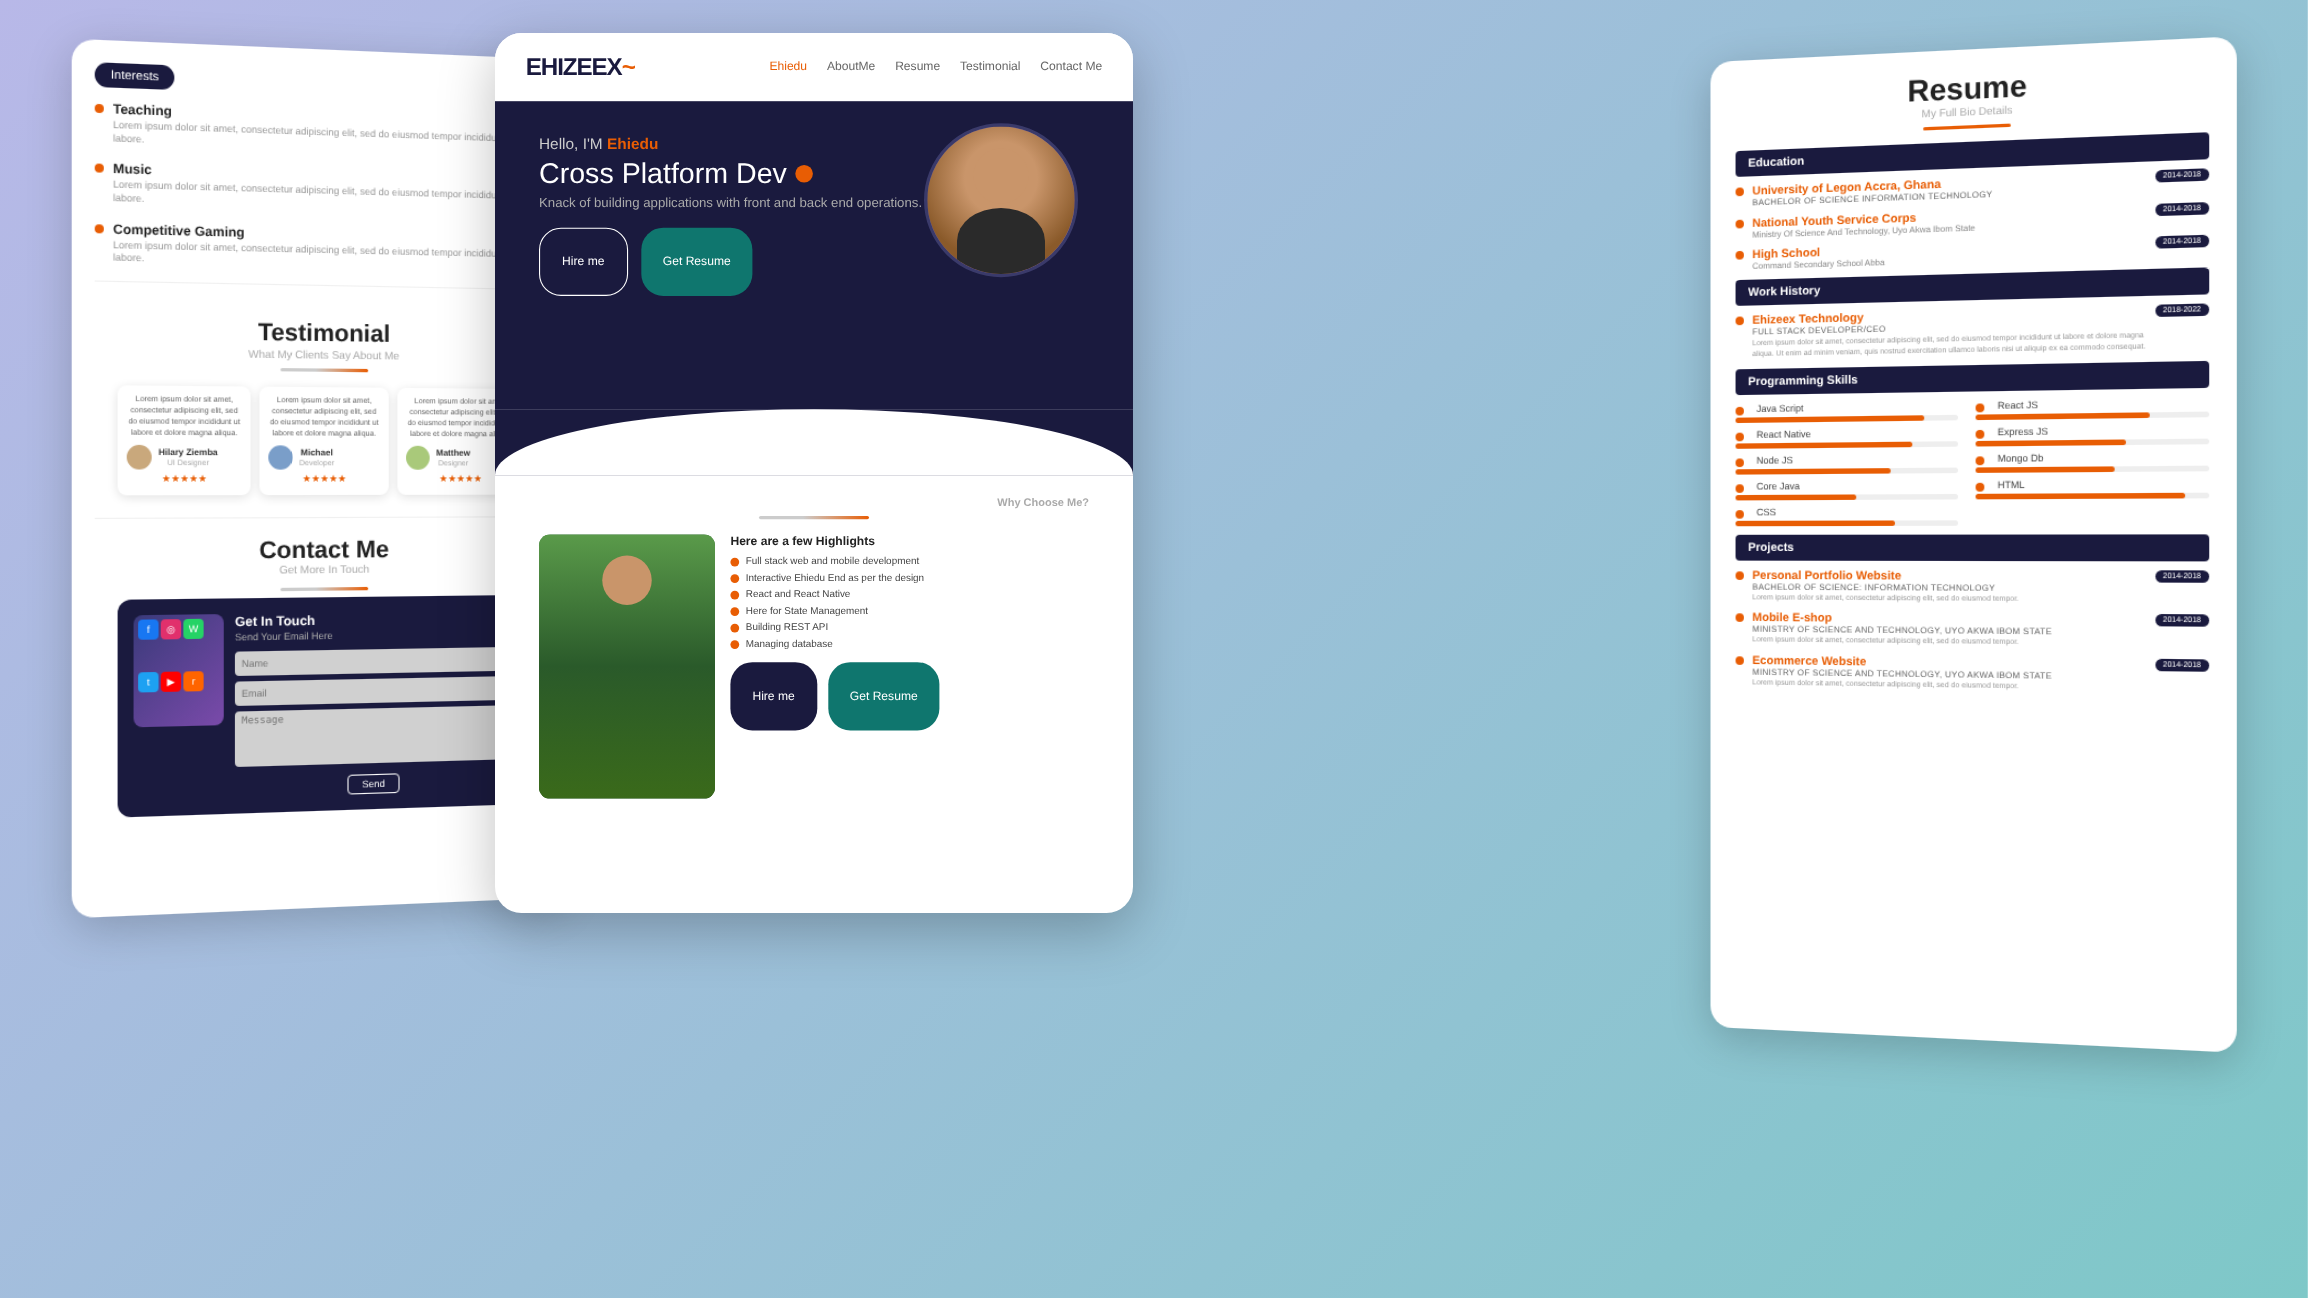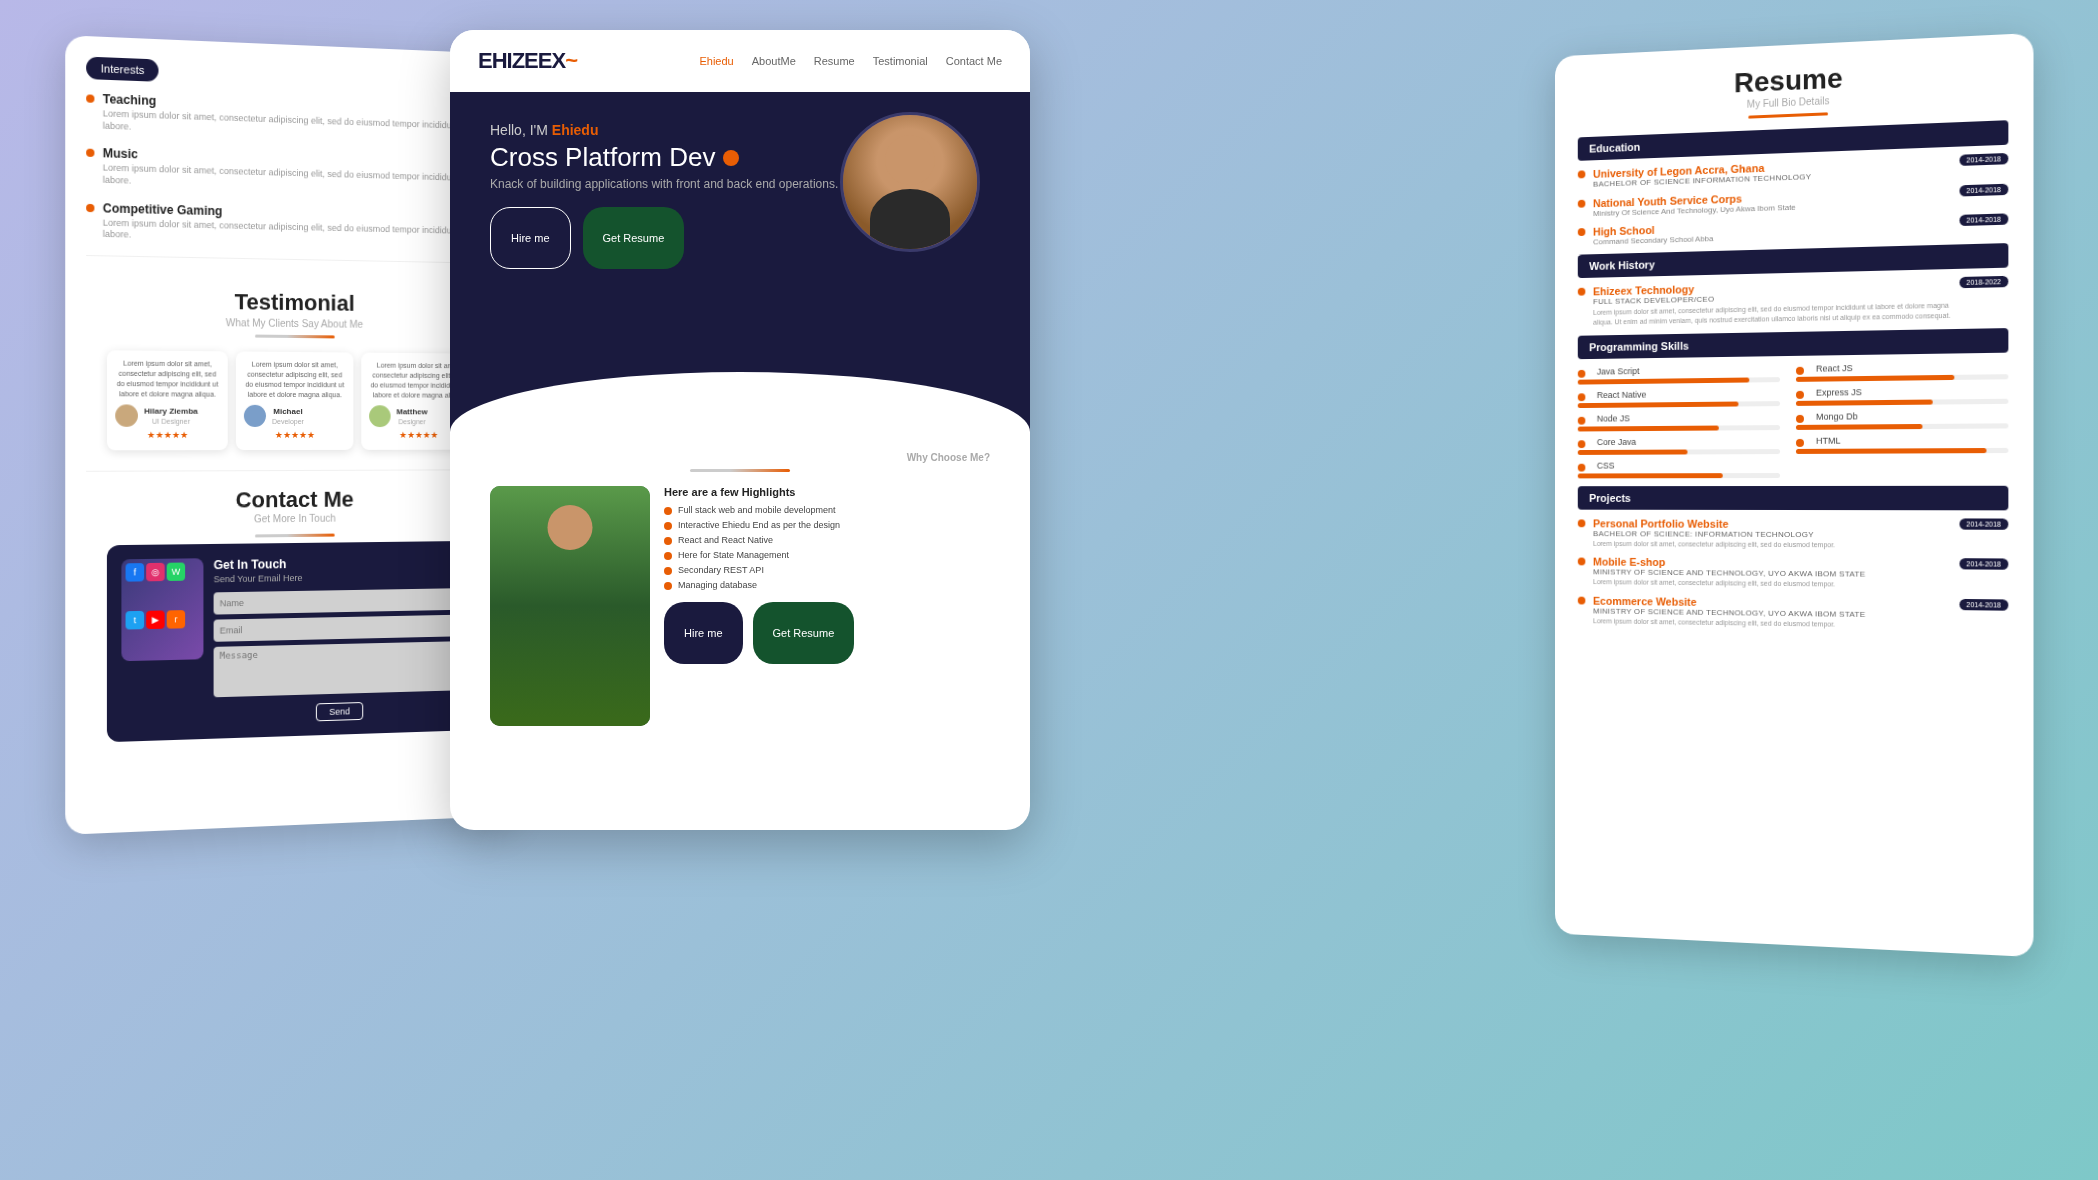--- a/index.html
+++ b/index.html
@@ -224,21 +224,21 @@
     .btn-outline {
       border: 1px solid #fff;
       color: #fff;
       background: transparent;
       border-radius: 20px;
       padding: 7px 20px;
       font-size: 11px;
       cursor: pointer;
     }
     .btn-orange {
-      background: #14532d;
+      background: #0f766e;
       color: #fff;
       border: none;
       border-radius: 20px;
       padding: 25px 20px;
       font-size: 11px;
       cursor: pointer;
     }
 
     .hero-avatar {
       position: absolute;
@@ -588,21 +588,21 @@
         <div class="highlight-item">
           <span class="orange-dot" style="margin-right:6px"></span>
           <span>React and React Native</span>
         </div>
         <div class="highlight-item">
           <span class="orange-dot" style="margin-right:6px"></span>
           <span>Here for State Management</span>
         </div>
         <div class="highlight-item">
           <span class="orange-dot" style="margin-right:6px"></span>
-          <span>Secondary REST API</span>
+          <span>Building REST API</span>
         </div>
         <div class="highlight-item">
           <span class="orange-dot" style="margin-right:6px"></span>
           <span>Managing database</span>
         </div>
         <div class="about-btns">
           <button class="btn-dark">Hire me</button>
           <button class="btn-orange">Get Resume</button>
         </div>
       </div>

